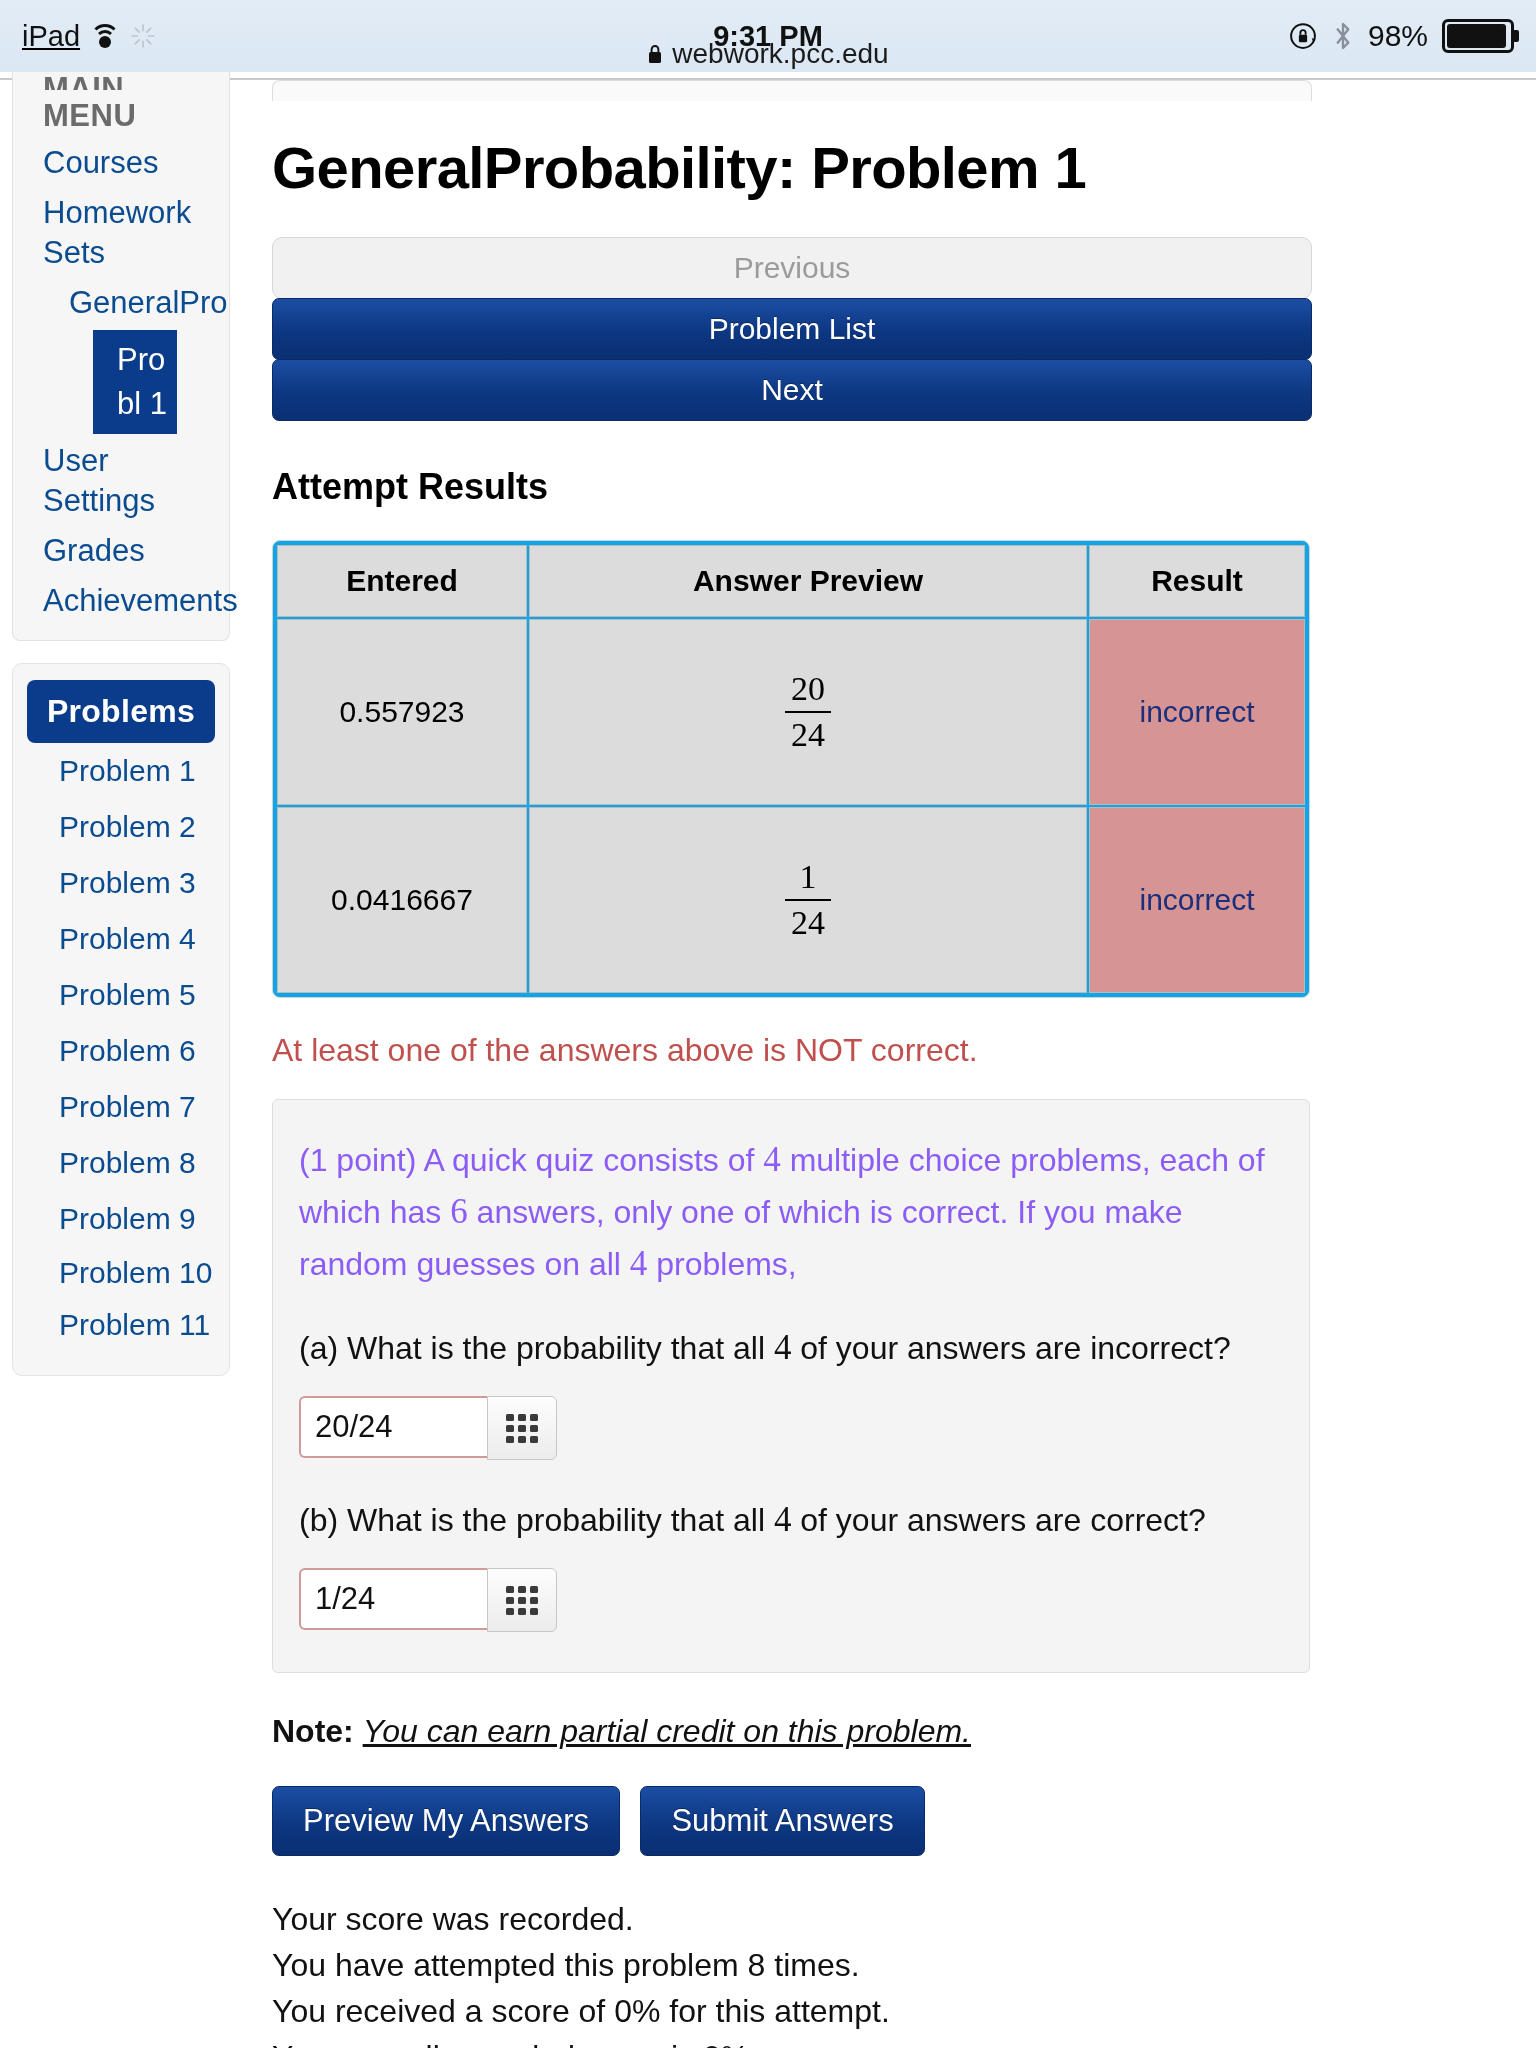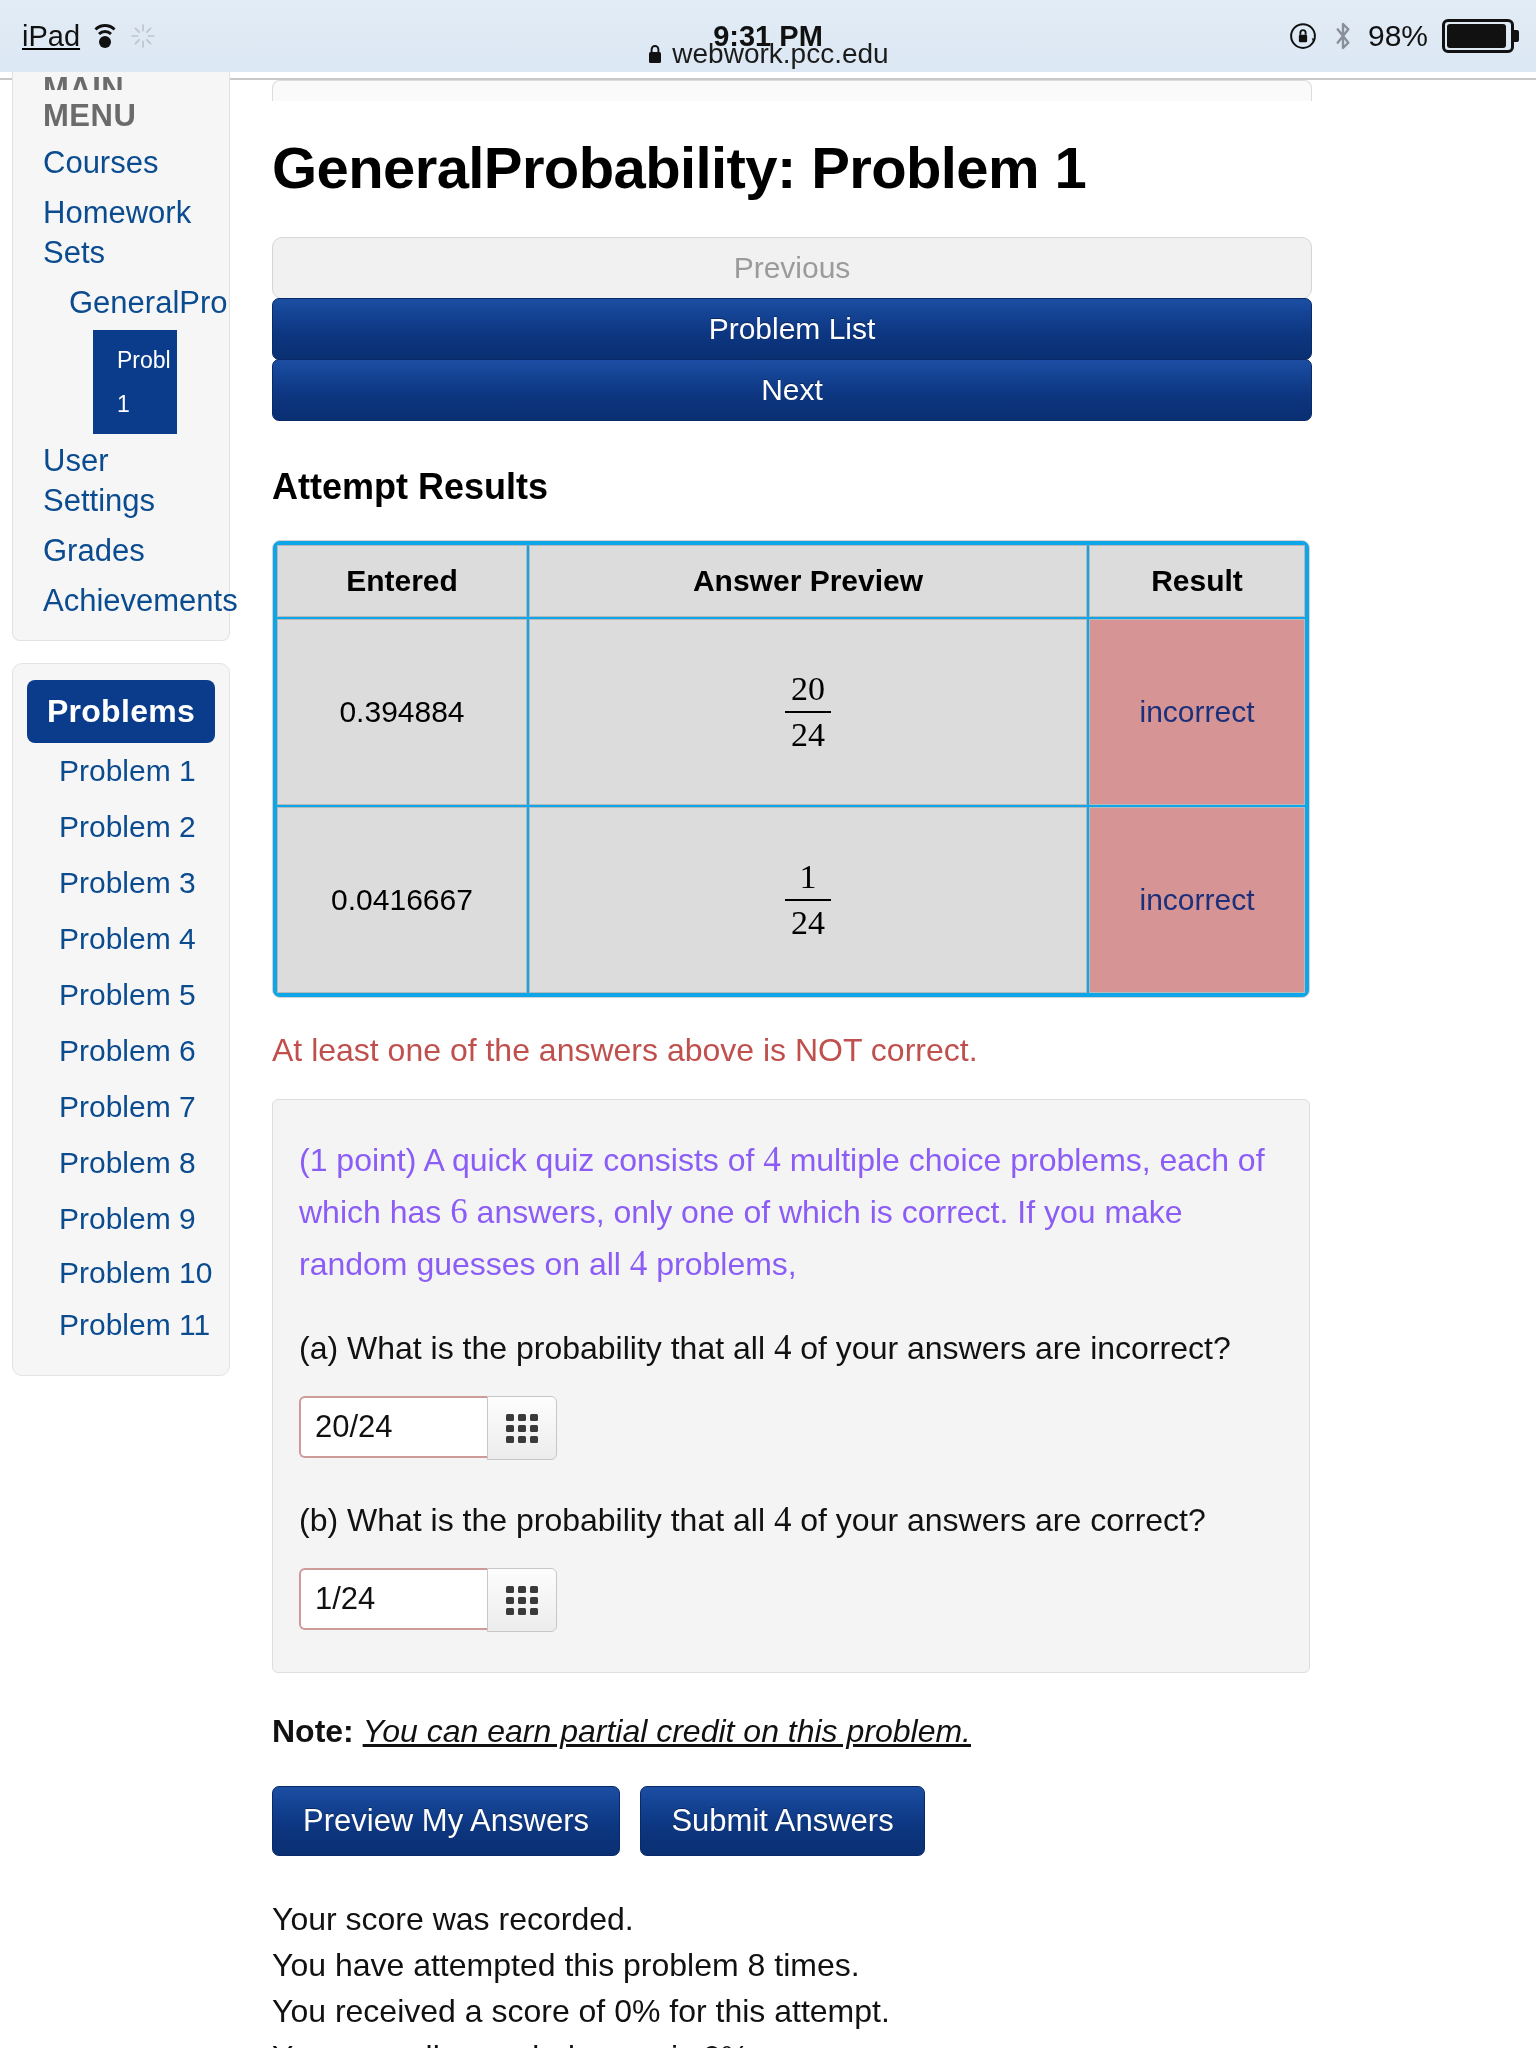--- a/index.html
+++ b/index.html
@@ -49,21 +49,21 @@
     padding:0 0 14px 0;border-radius:0 0 8px 8px;
   }
   .sb-maincut{
     font-size:31px;font-weight:bold;color:#6b6b6b;letter-spacing:.5px;
     padding:0 0 0 30px;height:18px;overflow:hidden;line-height:34px;
   }
   .sb-menu{font-size:31px;font-weight:bold;color:#6b6b6b;letter-spacing:.5px;padding:8px 0 4px 30px;}
   .sb-link{display:block;font-size:31px;color:#0b4b8f;line-height:40px;padding:5px 6px 5px 30px;text-decoration:none;}
   .sb-link.indent1{padding-left:56px;white-space:nowrap;overflow:hidden;}
   .sb-active{
-    display:block;background:#0b3c8c;color:#fff;font-size:23px;line-height:44px;
+    display:block;background:#0b3c8c;color:#fff;font-size:31px;line-height:44px;
     margin:2px 0 2px 80px;width:84px;padding:8px 0 8px 24px;box-sizing:border-box;
     overflow:hidden;white-space:normal;word-break:break-all;
   }
   .prob-panel{
     margin-top:22px;background:#f6f6f6;border:1px solid #e3e3e3;border-radius:10px;
     padding:16px 0 24px 0;
   }
   .prob-head{
     display:block;background:#0b3c8c;color:#fff;font-size:32px;font-weight:bold;
     border-radius:8px;margin:0 14px;padding:13px 0;text-align:center;letter-spacing:.3px;
@@ -246,21 +246,21 @@
       <table class="results">
         <thead>
           <tr>
             <th class="col1">Entered</th>
             <th>Answer Preview</th>
             <th class="col3">Result</th>
           </tr>
         </thead>
         <tbody>
           <tr>
-            <td>0.394884</td>
+            <td>0.557923</td>
             <td>
               <span class="frac">
                 <span class="num">20</span>
                 <span class="den">24</span>
               </span>
             </td>
             <td class="res">incorrect</td>
           </tr>
           <tr>
             <td>0.0416667</td>

